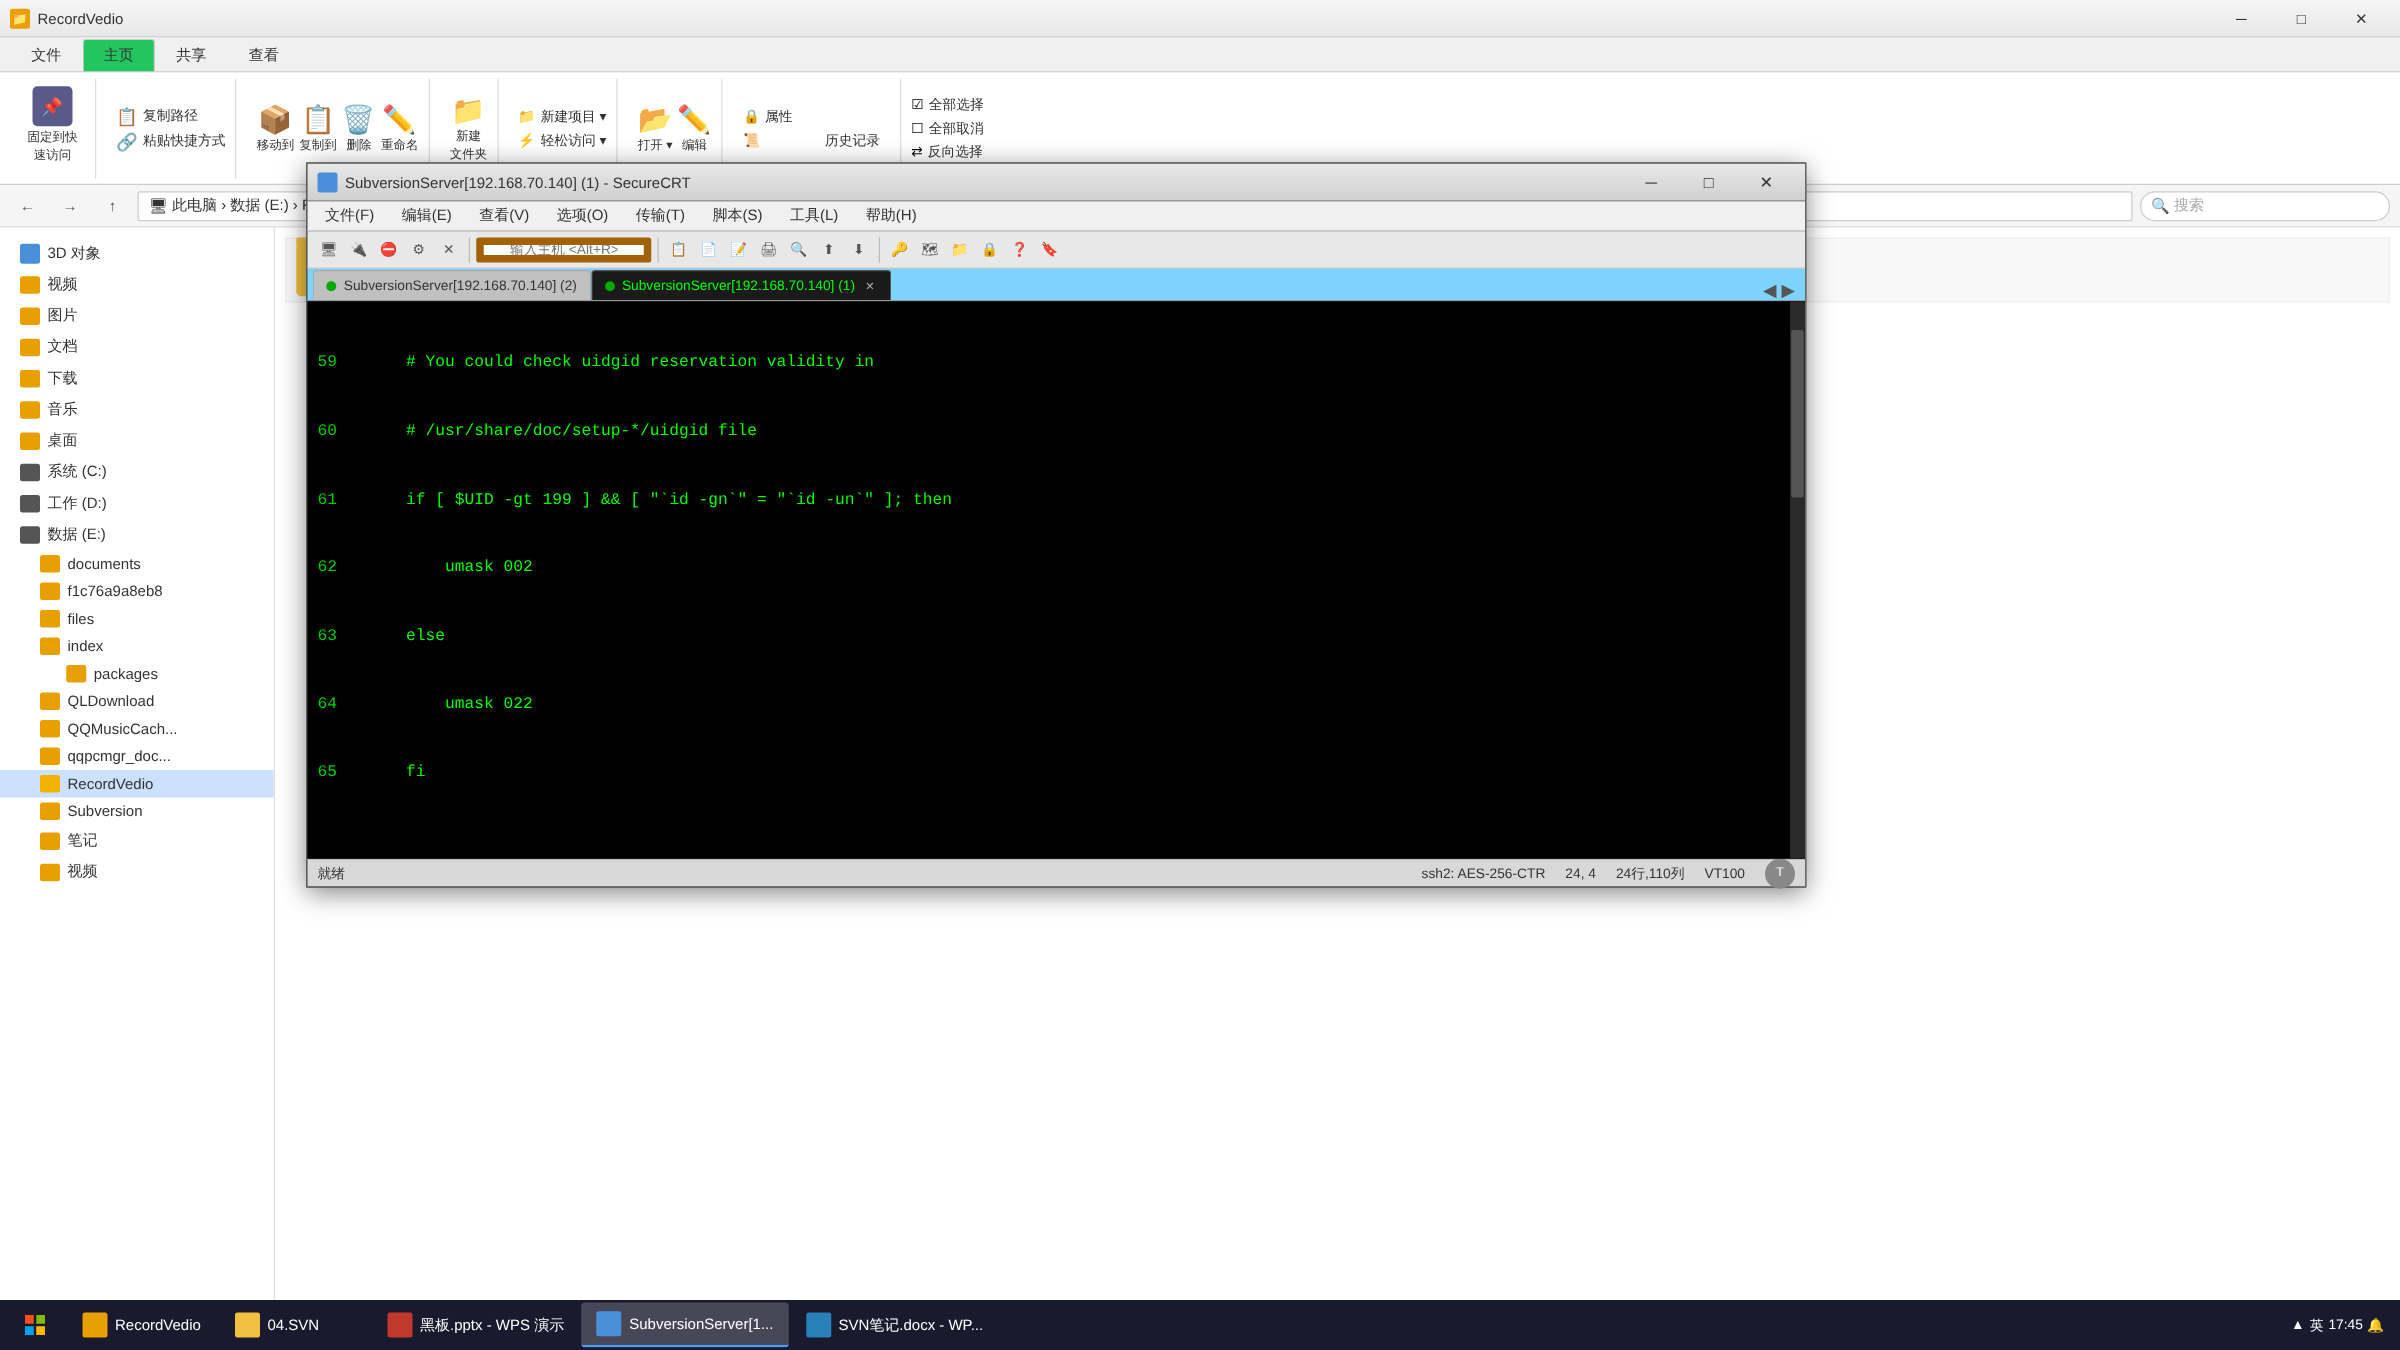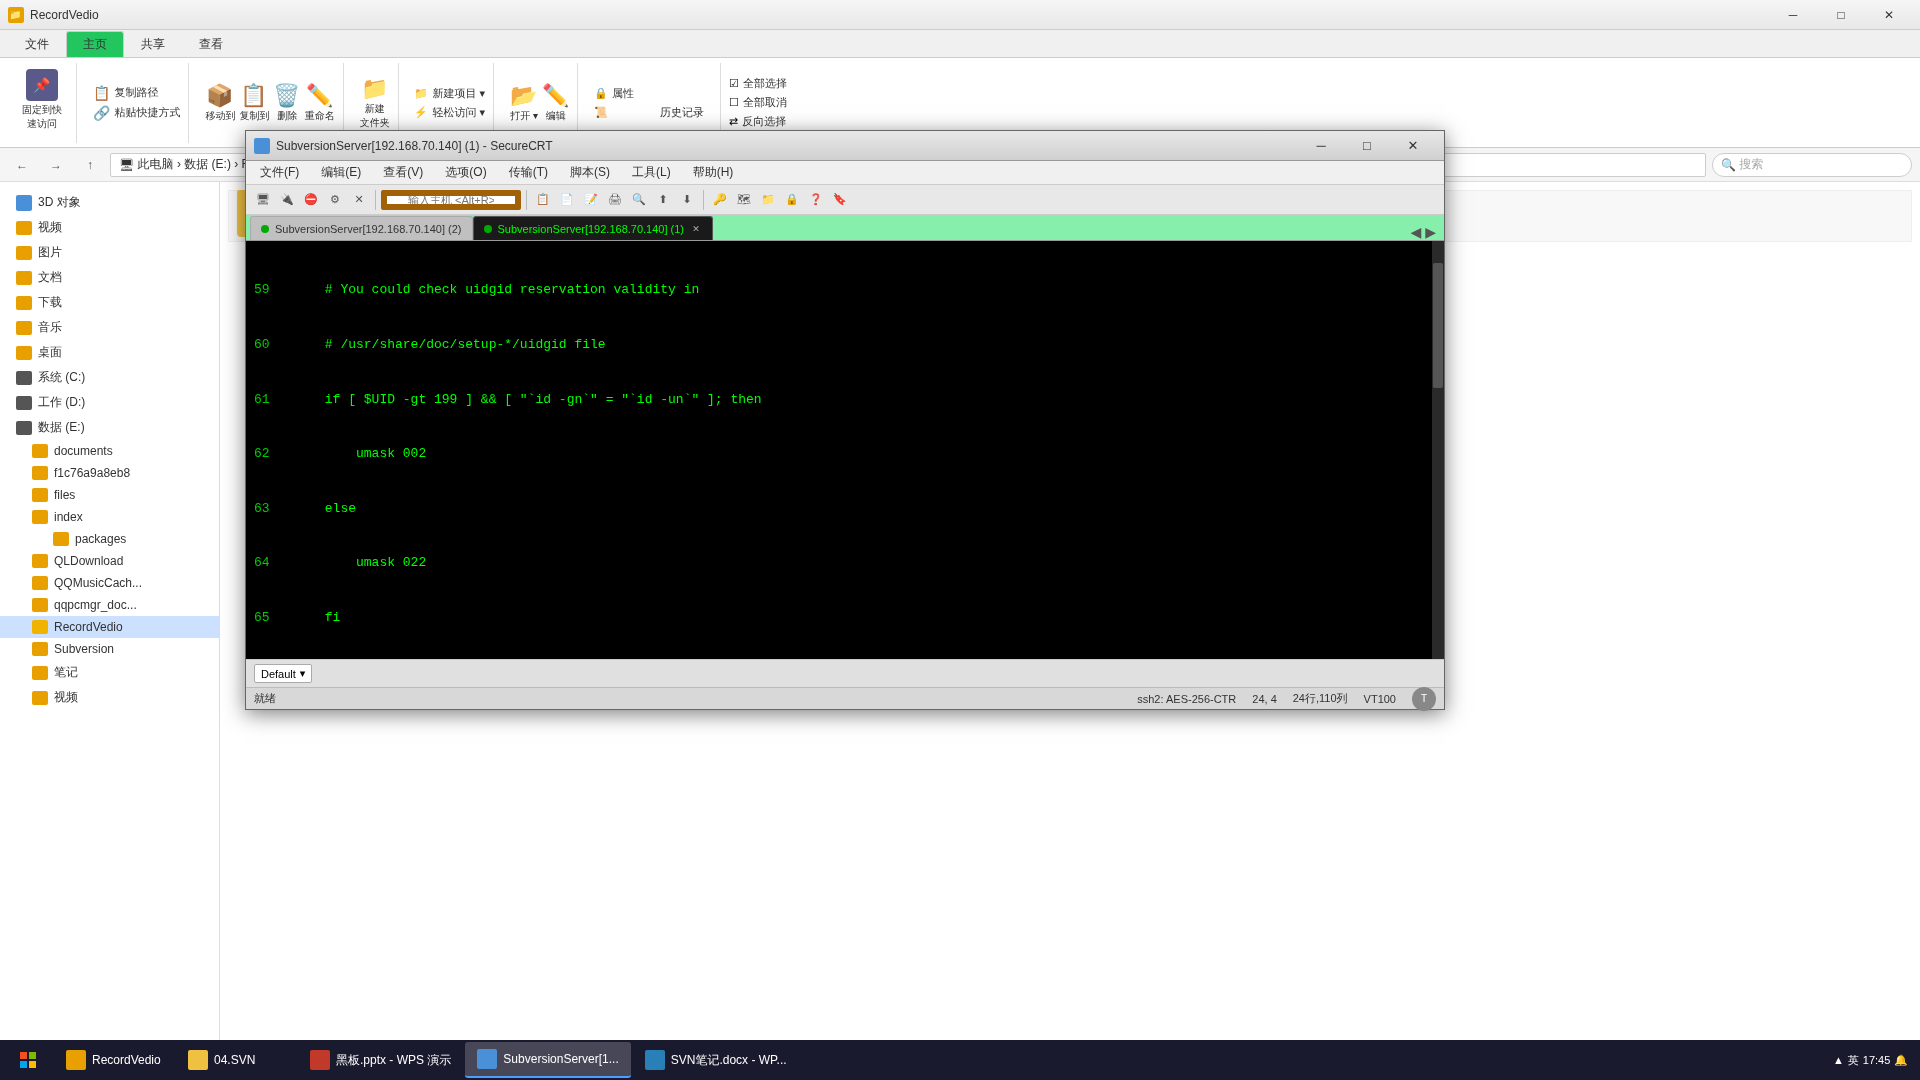--- a/index.html
+++ b/index.html
@@ -357,21 +357,21 @@
       border-radius: 2px;
       padding: 0 21px;
       font-size: 11px;
       color: #333;
       width: 140px;
     }
 
     
     .session-tabs {
       height: 26px;
-      background: #86efac;
+      background: #7dd3fc;
       display: flex;
       align-items: flex-end;
       padding-left: 4px;
       border-bottom: 1px solid #999;
     }
     .session-tab {
       height: 24px;
       padding: 0 10px;
       display: flex;
       align-items: center;
@@ -895,26 +895,20 @@
       
       
       
       
     </div>
     <div class="scroll-track">
       <div class="scroll-thumb"></div>
     </div>
   </div>
 
-  <div class="securecrt-bottombar">
-    <div class="session-selector">
-      <span>Default</span>
-      <span>▾</span>
-    </div>
-  </div>
 
   <div class="securecrt-statusbar">
     <span>就绪</span>
     <div class="securecrt-status-right">
       <span>ssh2: AES-256-CTR</span>
       <span>24, 4</span>
       <span>24行,110列</span>
       <span>VT100</span>
       <div style="width:24px; height:24px; background:#888; border-radius:50%; display:flex; align-items:center; justify-content:center; color:white; font-size:10px;">T</div>
     </div>

